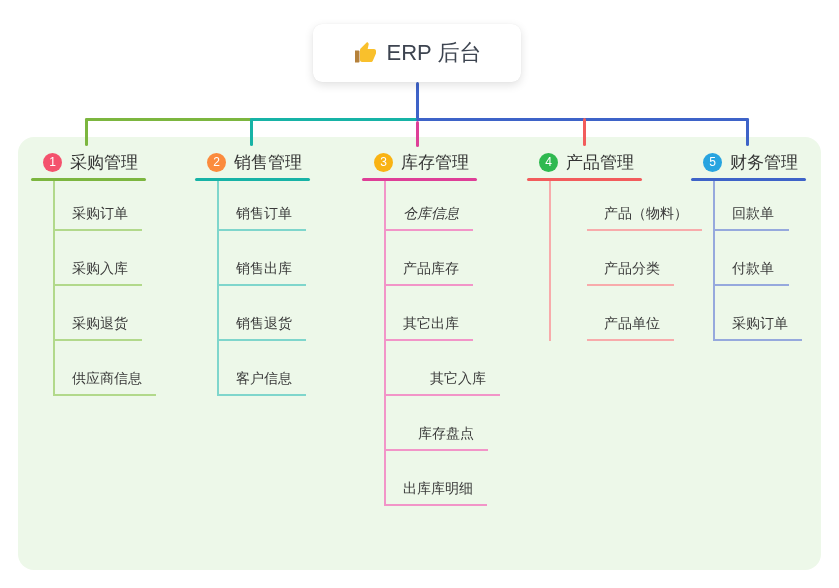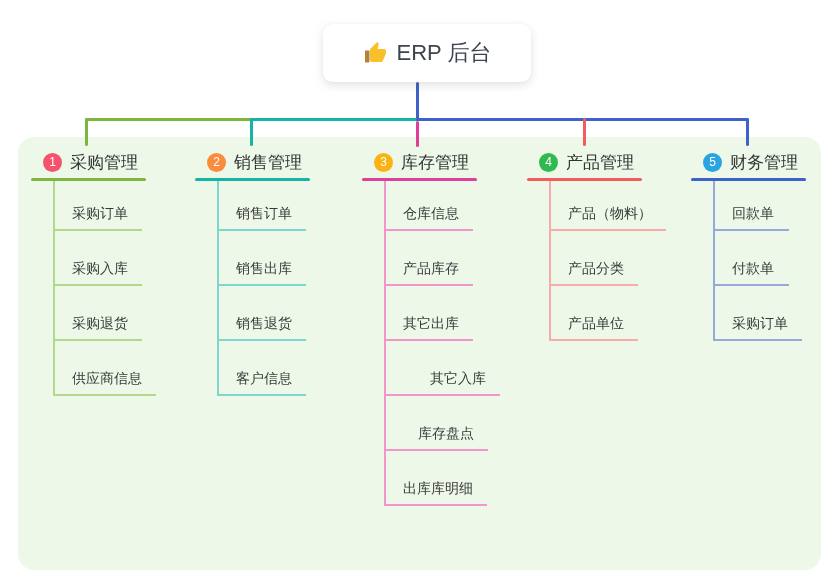--- a/index.html
+++ b/index.html
@@ -5,21 +5,21 @@
   html,body{margin:0;padding:0;}
   body{
     width:839px;height:588px;background:#ffffff;
     font-family:"Liberation Sans","DejaVu Sans",sans-serif;
     color:#3a3a3a;overflow:hidden;
   }
   .stage{position:relative;width:839px;height:588px;}
 
   
   .root-card{
-    position:absolute;left:323px;top:24px;width:208px;height:58px;
+    position:absolute;left:313px;top:24px;width:208px;height:58px;
     background:#ffffff;border-radius:9px;
     box-shadow:0 3px 10px rgba(0,0,0,.12),0 0 1px rgba(0,0,0,.08);
     display:flex;align-items:center;justify-content:center;gap:10px;
     font-size:22px;color:#3d4450;z-index:3;cursor:pointer;
   }
   .root-icon{display:flex;align-items:center;}
 
   
   .seg{position:absolute;z-index:1;border-radius:2px;}
   .h-seg{height:3px;top:118px;}
@@ -122,21 +122,21 @@
   </div>
         </div>
   </div>
       <div class="branch" style="left: 344px;">
     <div class="branch-head">
       <span class="badge" style="background: rgb(249, 179, 19);">3</span>
       <span class="branch-label">库存管理</span>
     </div>
     <div class="branch-line" style="background: rgb(222, 63, 151);"></div>
     <div class="items" style="border-left-color: rgb(242, 149, 200);">
-          <div class="item" style="border-bottom-color: rgb(242, 149, 200);">
+          <div class="item" style="border-bottom-color: rgb(242, 149, 200); font-style: italic;">
     <span class="item-label">仓库信息</span>
   </div>
           <div class="item" style="border-bottom-color: rgb(242, 149, 200);">
     <span class="item-label">产品库存</span>
   </div>
           <div class="item" style="border-bottom-color: rgb(242, 149, 200);">
     <span class="item-label">其它出库</span>
   </div>
           <div class="item" style="border-bottom-color: rgb(242, 149, 200); padding-left: 44px;">
     <span class="item-label">其它入库</span>
@@ -148,21 +148,21 @@
     <span class="item-label">出库库明细</span>
   </div>
         </div>
   </div>
       <div class="branch" style="left: 509px;">
     <div class="branch-head">
       <span class="badge" style="background: rgb(47, 185, 80);">4</span>
       <span class="branch-label">产品管理</span>
     </div>
     <div class="branch-line" style="background: rgb(242, 92, 92);"></div>
-    <div class="items" style="border-left-color: rgb(248, 171, 171);">
+    <div class="items" style="border-left-color: rgb(248, 171, 171); padding-left: 36px;">
           <div class="item" style="border-bottom-color: rgb(248, 171, 171);">
     <span class="item-label">产品（物料）</span>
   </div>
           <div class="item" style="border-bottom-color: rgb(248, 171, 171);">
     <span class="item-label">产品分类</span>
   </div>
           <div class="item" style="border-bottom-color: rgb(248, 171, 171);">
     <span class="item-label">产品单位</span>
   </div>
         </div>

